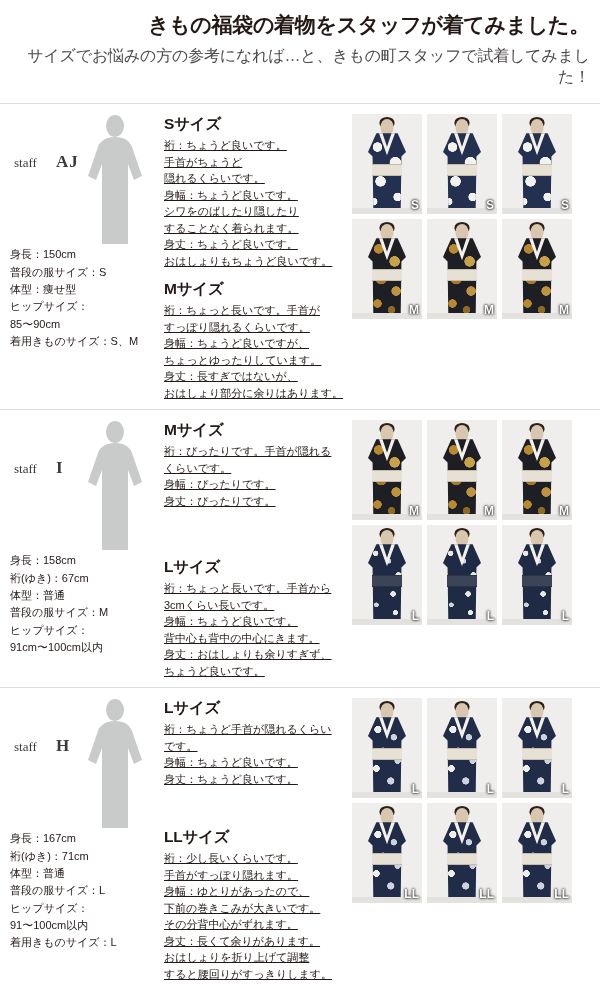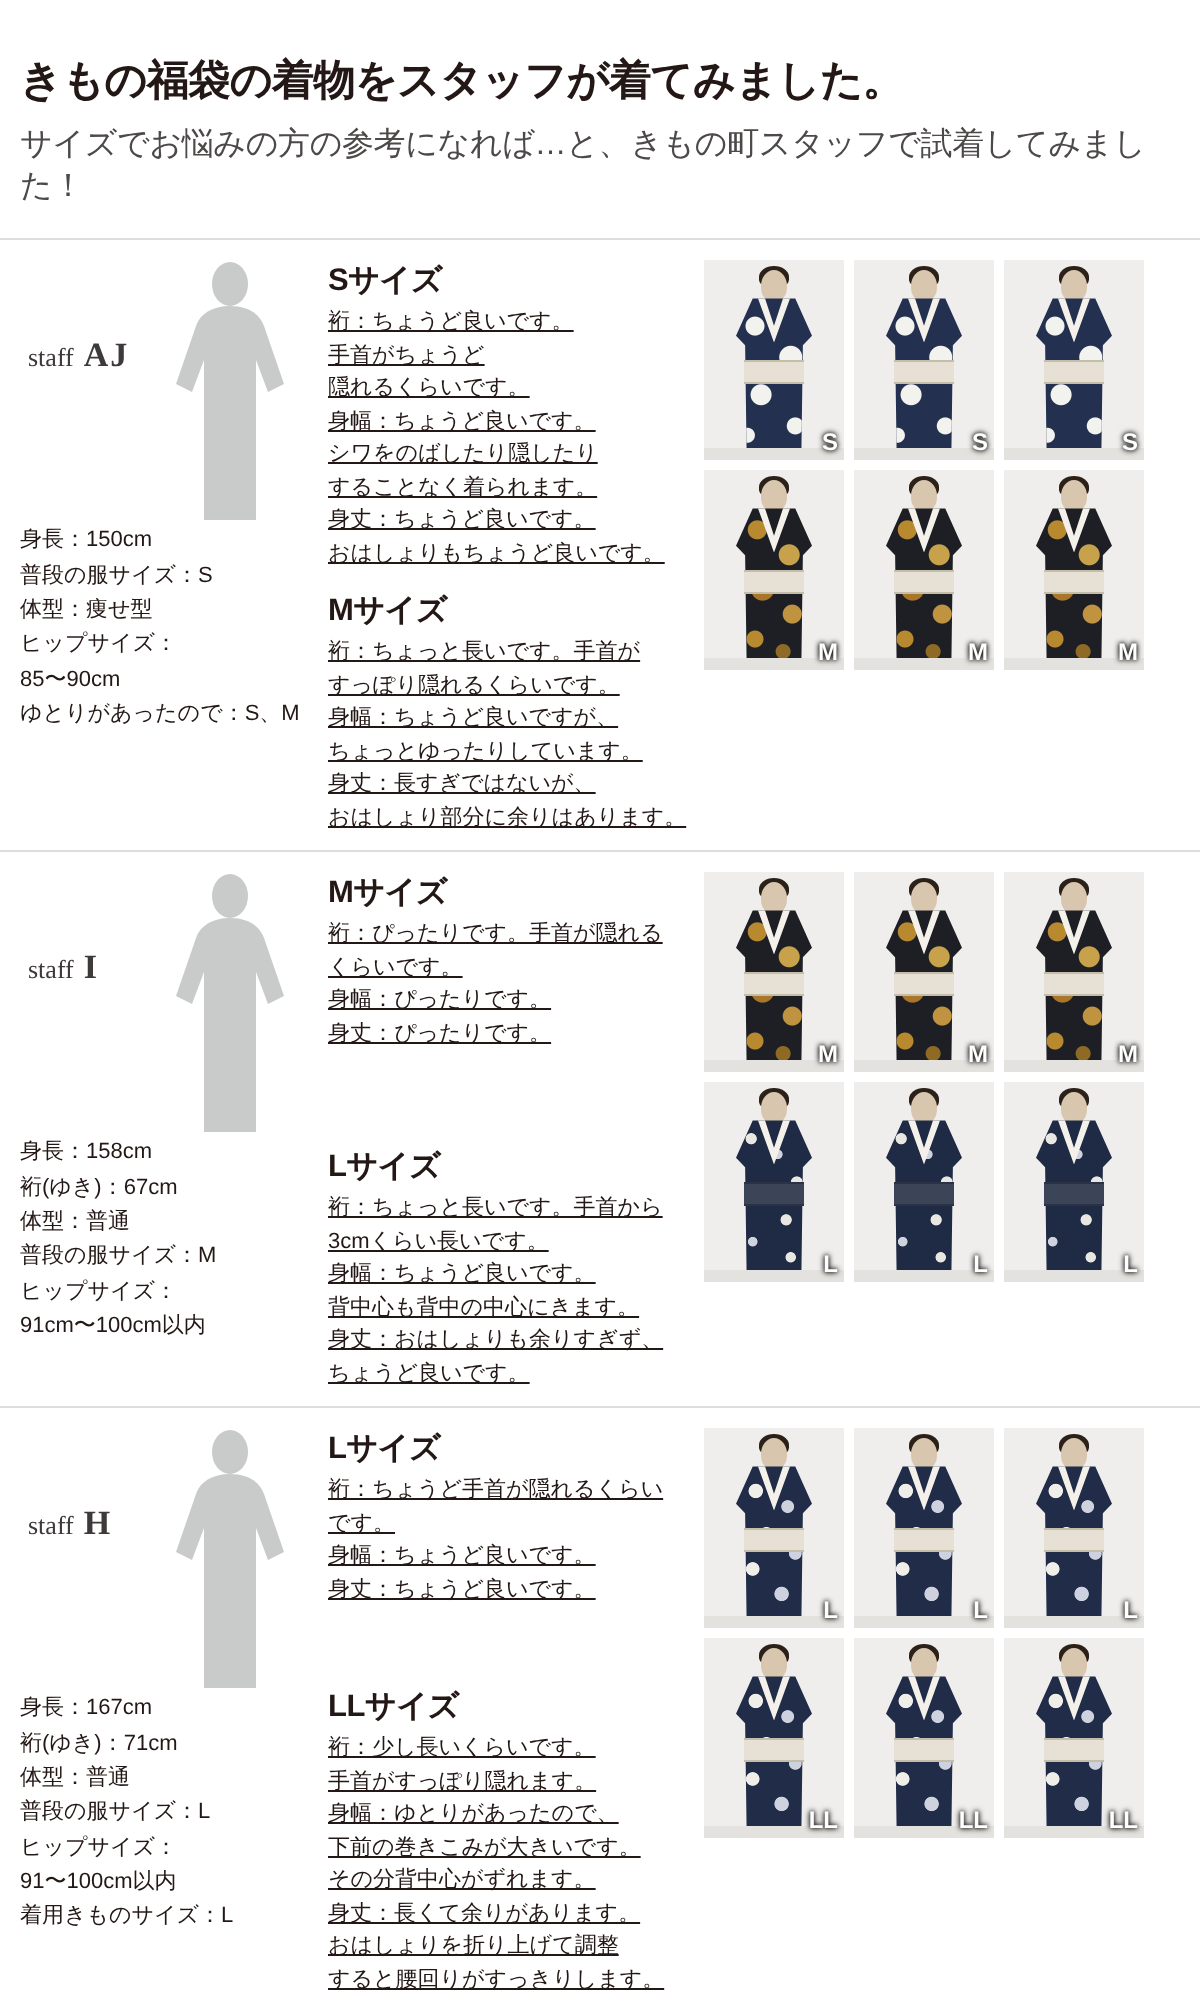--- a/index.html
+++ b/index.html
@@ -13,22 +13,21 @@
   }
   .page {
     position: relative;
     width: 600px;
     height: 1000px;
     background: #fff;
   }
   
   .header {
     padding: 12px 10px 8px 10px;
-    text-align: left;
-    margin-top: 16px;
+    text-align: right;
   }
   .header h1 {
     margin: 0;
     font-size: 21px;
     font-weight: bold;
     letter-spacing: -0.3px;
     color: #231815;
     line-height: 1.2;
   }
   .header .sub {
@@ -74,21 +73,21 @@
     left: 6px;
     top: 38px;
     font-size: 13px;
     color: #3e3a39;
     font-family: "Liberation Serif", serif;
   }
   .staff-tag .nm {
     font-size: 17px;
     font-weight: bold;
     letter-spacing: 1px;
-    margin-left: 5px;
+    margin-left: 19px;
   }
   .profile-list {
     margin: 4px 0 0 0;
     padding: 0;
     list-style: none;
     font-size: 11px;
     line-height: 1.58;
     color: #231815;
   }
   
@@ -261,21 +260,21 @@
       </div>
       <div class="staff-tag">
         <span>staff</span><span class="nm">AJ</span>
       </div>
       <ul class="profile-list" style="margin-top:64px">
         <li>身長：150cm</li>
         <li>普段の服サイズ：S</li>
         <li>体型：痩せ型</li>
         <li>ヒップサイズ：</li>
         <li>85〜90cm</li>
-        <li>ゆとりがあったので：S、M</li>
+        <li>着用きものサイズ：S、M</li>
       </ul>
     </div>
 
     <div class="desc">
       <div class="size-title">Sサイズ</div>
       <p class="size-body">裄：ちょうど良いです。
 手首がちょうど
 隠れるくらいです。
 身幅：ちょうど良いです。
 シワをのばしたり隠したり

